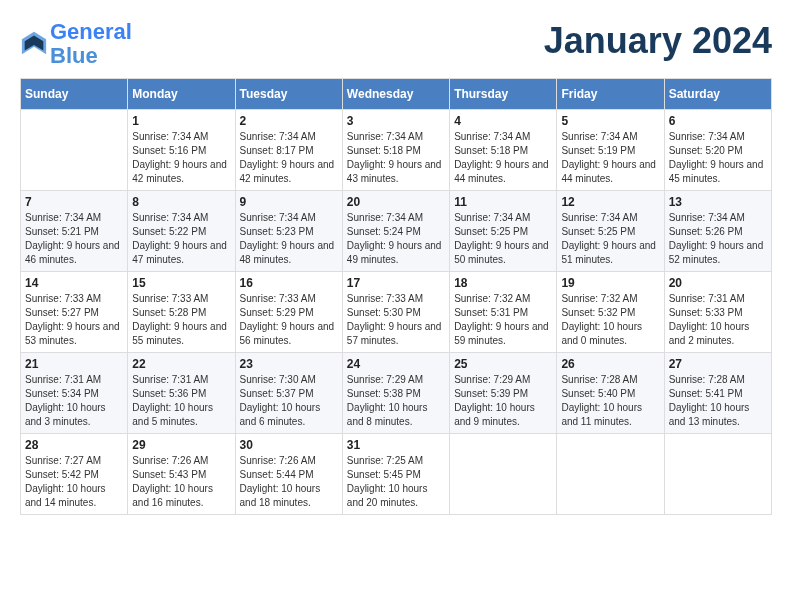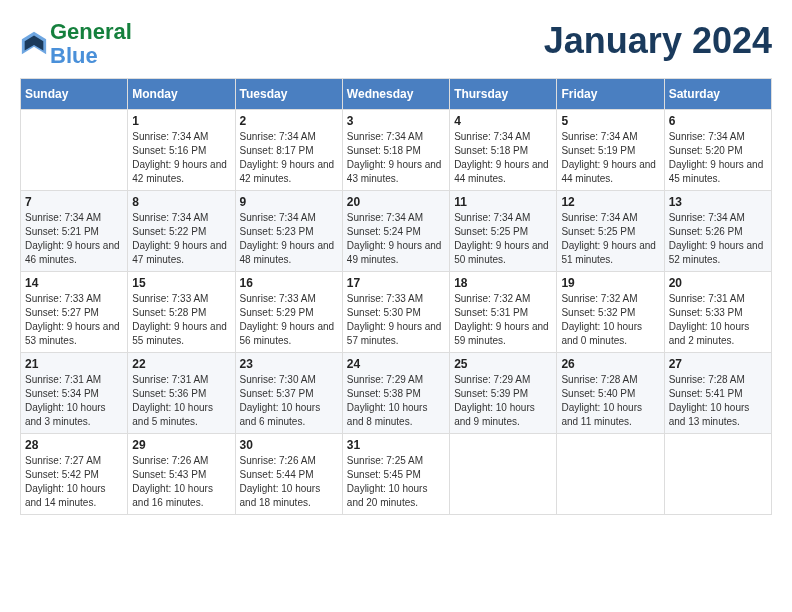--- a/index.html
+++ b/index.html
@@ -20,21 +20,21 @@
       display: flex;
       align-items: center;
     }
     .logo-text {
       font-size: 22px;
       font-weight: bold;
       color: #1a3a5c;
       line-height: 1.1;
     }
     .logo-text span {
-      color: #15803d;
+      color: #3b82f6;
     }
     .logo-icon {
       width: 28px;
       height: 28px;
       margin-right: 2px;
     }
     .title-section {
       text-align: right;
     }
     .main-title {

